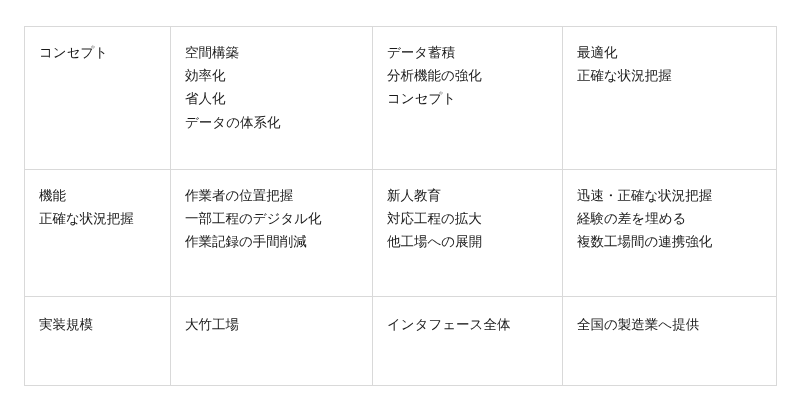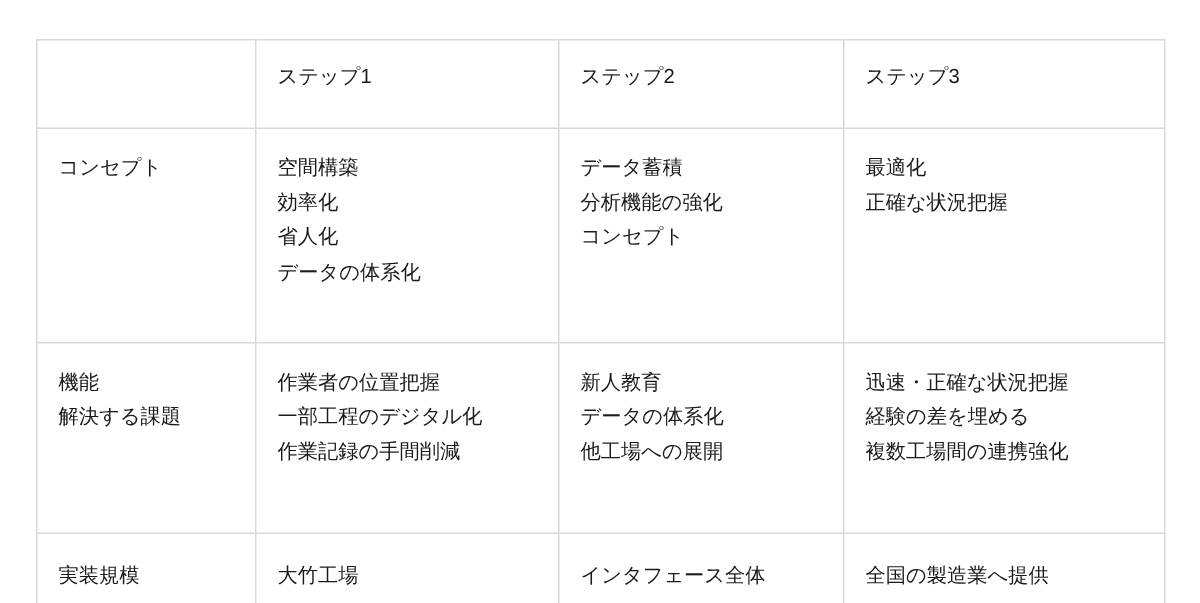--- a/index.html
+++ b/index.html
@@ -66,46 +66,40 @@
 
 <div class="page">
   <table class="roadmap">
     <colgroup>
       <col class="c0">
         <col class="c1">
         <col class="c2">
         <col class="c3">
     </colgroup>
     <tbody>
-      <tr class="header-row">
-        <td class="corner"></td>
-        <td class="step">ステップ1</td>
-        <td class="step">ステップ2</td>
-        <td class="step">ステップ3</td>
-      </tr>
       <tr class="r-concept">
         <td class="label">コンセプト</td>
         <td class="cell">空間構築
 効率化
 省人化
 データの体系化</td>
         <td class="cell">データ蓄積
 分析機能の強化
 コンセプト</td>
         <td class="cell">最適化
 正確な状況把握</td>
       </tr>
       <tr class="r-function">
         <td class="label">機能
-解決する課題</td>
+正確な状況把握</td>
         <td class="cell">作業者の位置把握
 一部工程のデジタル化
 作業記録の手間削減</td>
         <td class="cell">新人教育
-データの体系化
+対応工程の拡大
 他工場への展開</td>
         <td class="cell">迅速・正確な状況把握
 経験の差を埋める
 複数工場間の連携強化</td>
       </tr>
       <tr class="r-scale">
         <td class="label">実装規模</td>
         <td class="cell">大竹工場</td>
         <td class="cell">インタフェース全体</td>
         <td class="cell">全国の製造業へ提供</td>

